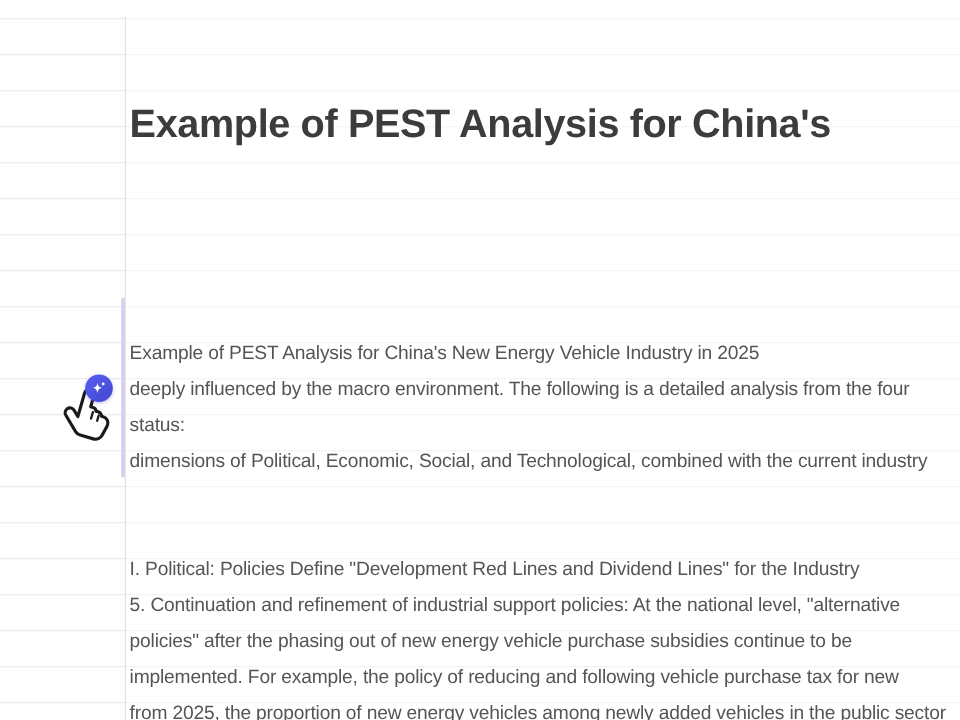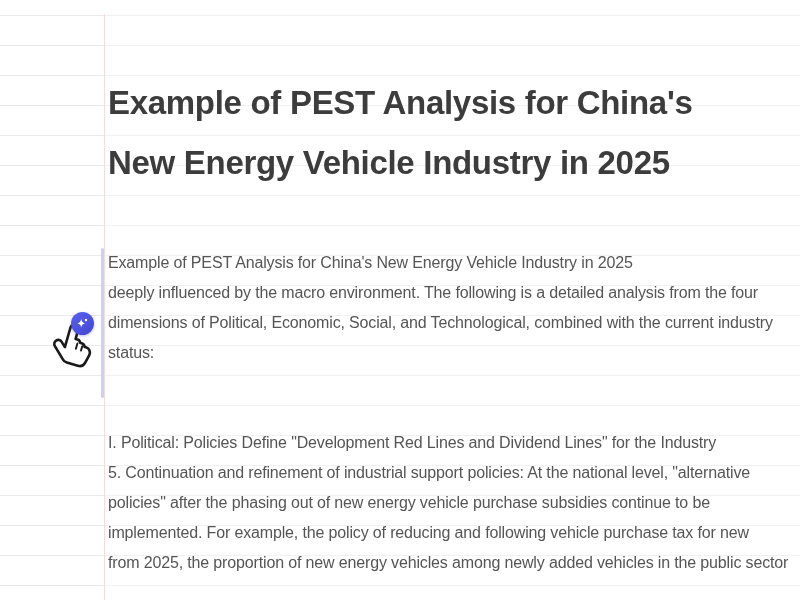--- a/index.html
+++ b/index.html
@@ -60,20 +60,21 @@
     white-space: nowrap;
   }
   .doc-para {
     position: absolute;
     left: 108px;
     font-size: 16px;
     color: #555555;
     line-height: 30px;
     letter-spacing: -0.15px;
     white-space: nowrap;
+    margin-top: 32px;
   }
   .doc-para-intro { top: 248px; }
   .doc-para-political { top: 428px; }
   .ai-button {
     position: absolute;
     left: 71px; top: 312px;
     width: 23px; height: 23px;
     border-radius: 50%;
     background: linear-gradient(140deg, #5a5ff0 0%, #4145d0 100%);
     box-shadow: 0 1px 3px rgba(70, 70, 200, 0.35);
@@ -98,28 +99,27 @@
 
 <div class="stage">
 
   <div class="grid-full"></div>
   <div class="grid-left"></div>
   <div class="margin-line"></div>
   <div class="block-indicator"></div>
 
   <div class="doc-title">
       <div>Example of PEST Analysis for China's</div>
-      <div>New Energy Vehicle Industry in 2025</div>
     </div>
 
   <div class="doc-para doc-para-intro">
       <div>Example of PEST Analysis for China's New Energy Vehicle Industry in 2025</div>
       <div>deeply influenced by the macro environment. The following is a detailed analysis from the four</div>
+      <div>status:</div>
       <div>dimensions of Political, Economic, Social, and Technological, combined with the current industry</div>
-      <div>status:</div>
     </div>
 
   <div class="doc-para doc-para-political">
       <div>I. Political: Policies Define "Development Red Lines and Dividend Lines" for the Industry</div>
       <div>5. Continuation and refinement of industrial support policies: At the national level, "alternative</div>
       <div>policies" after the phasing out of new energy vehicle purchase subsidies continue to be</div>
       <div>implemented. For example, the policy of reducing and following vehicle purchase tax for new</div>
       <div>from 2025, the proportion of new energy vehicles among newly added vehicles in the public sector</div>
     </div>
 

